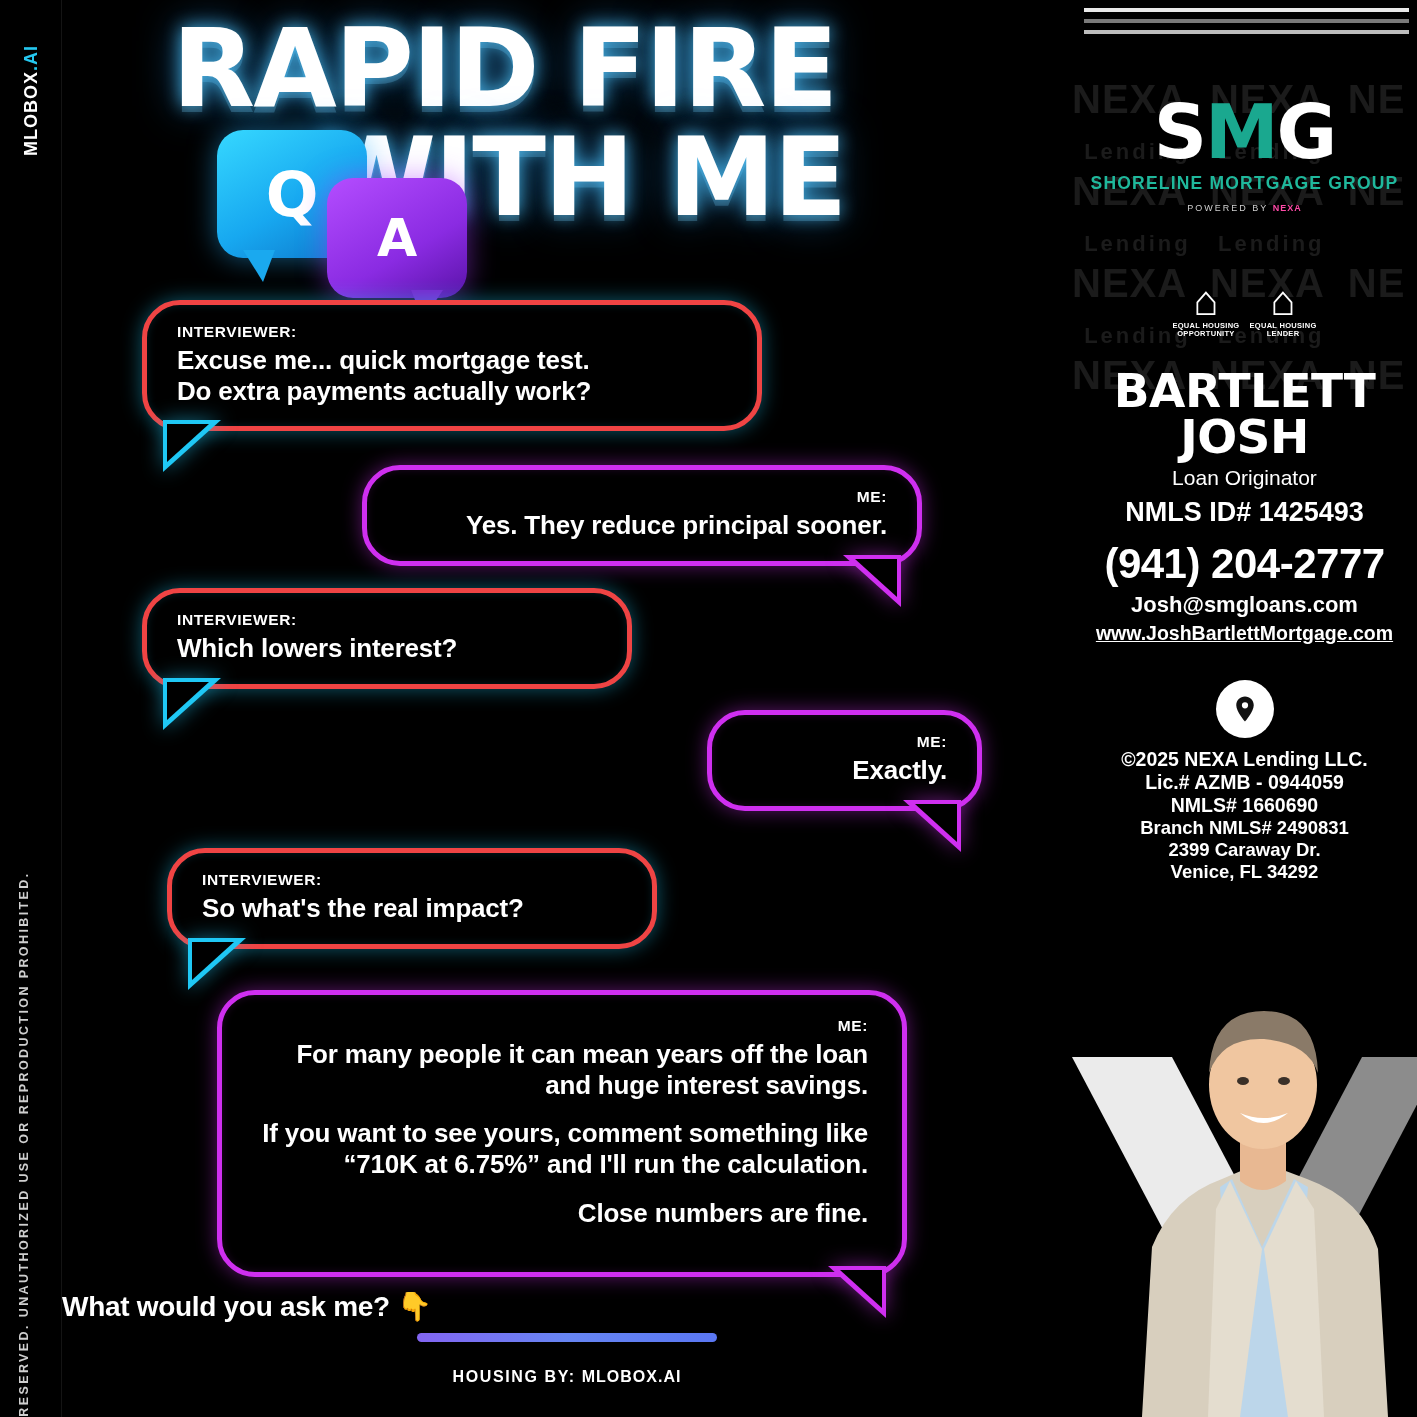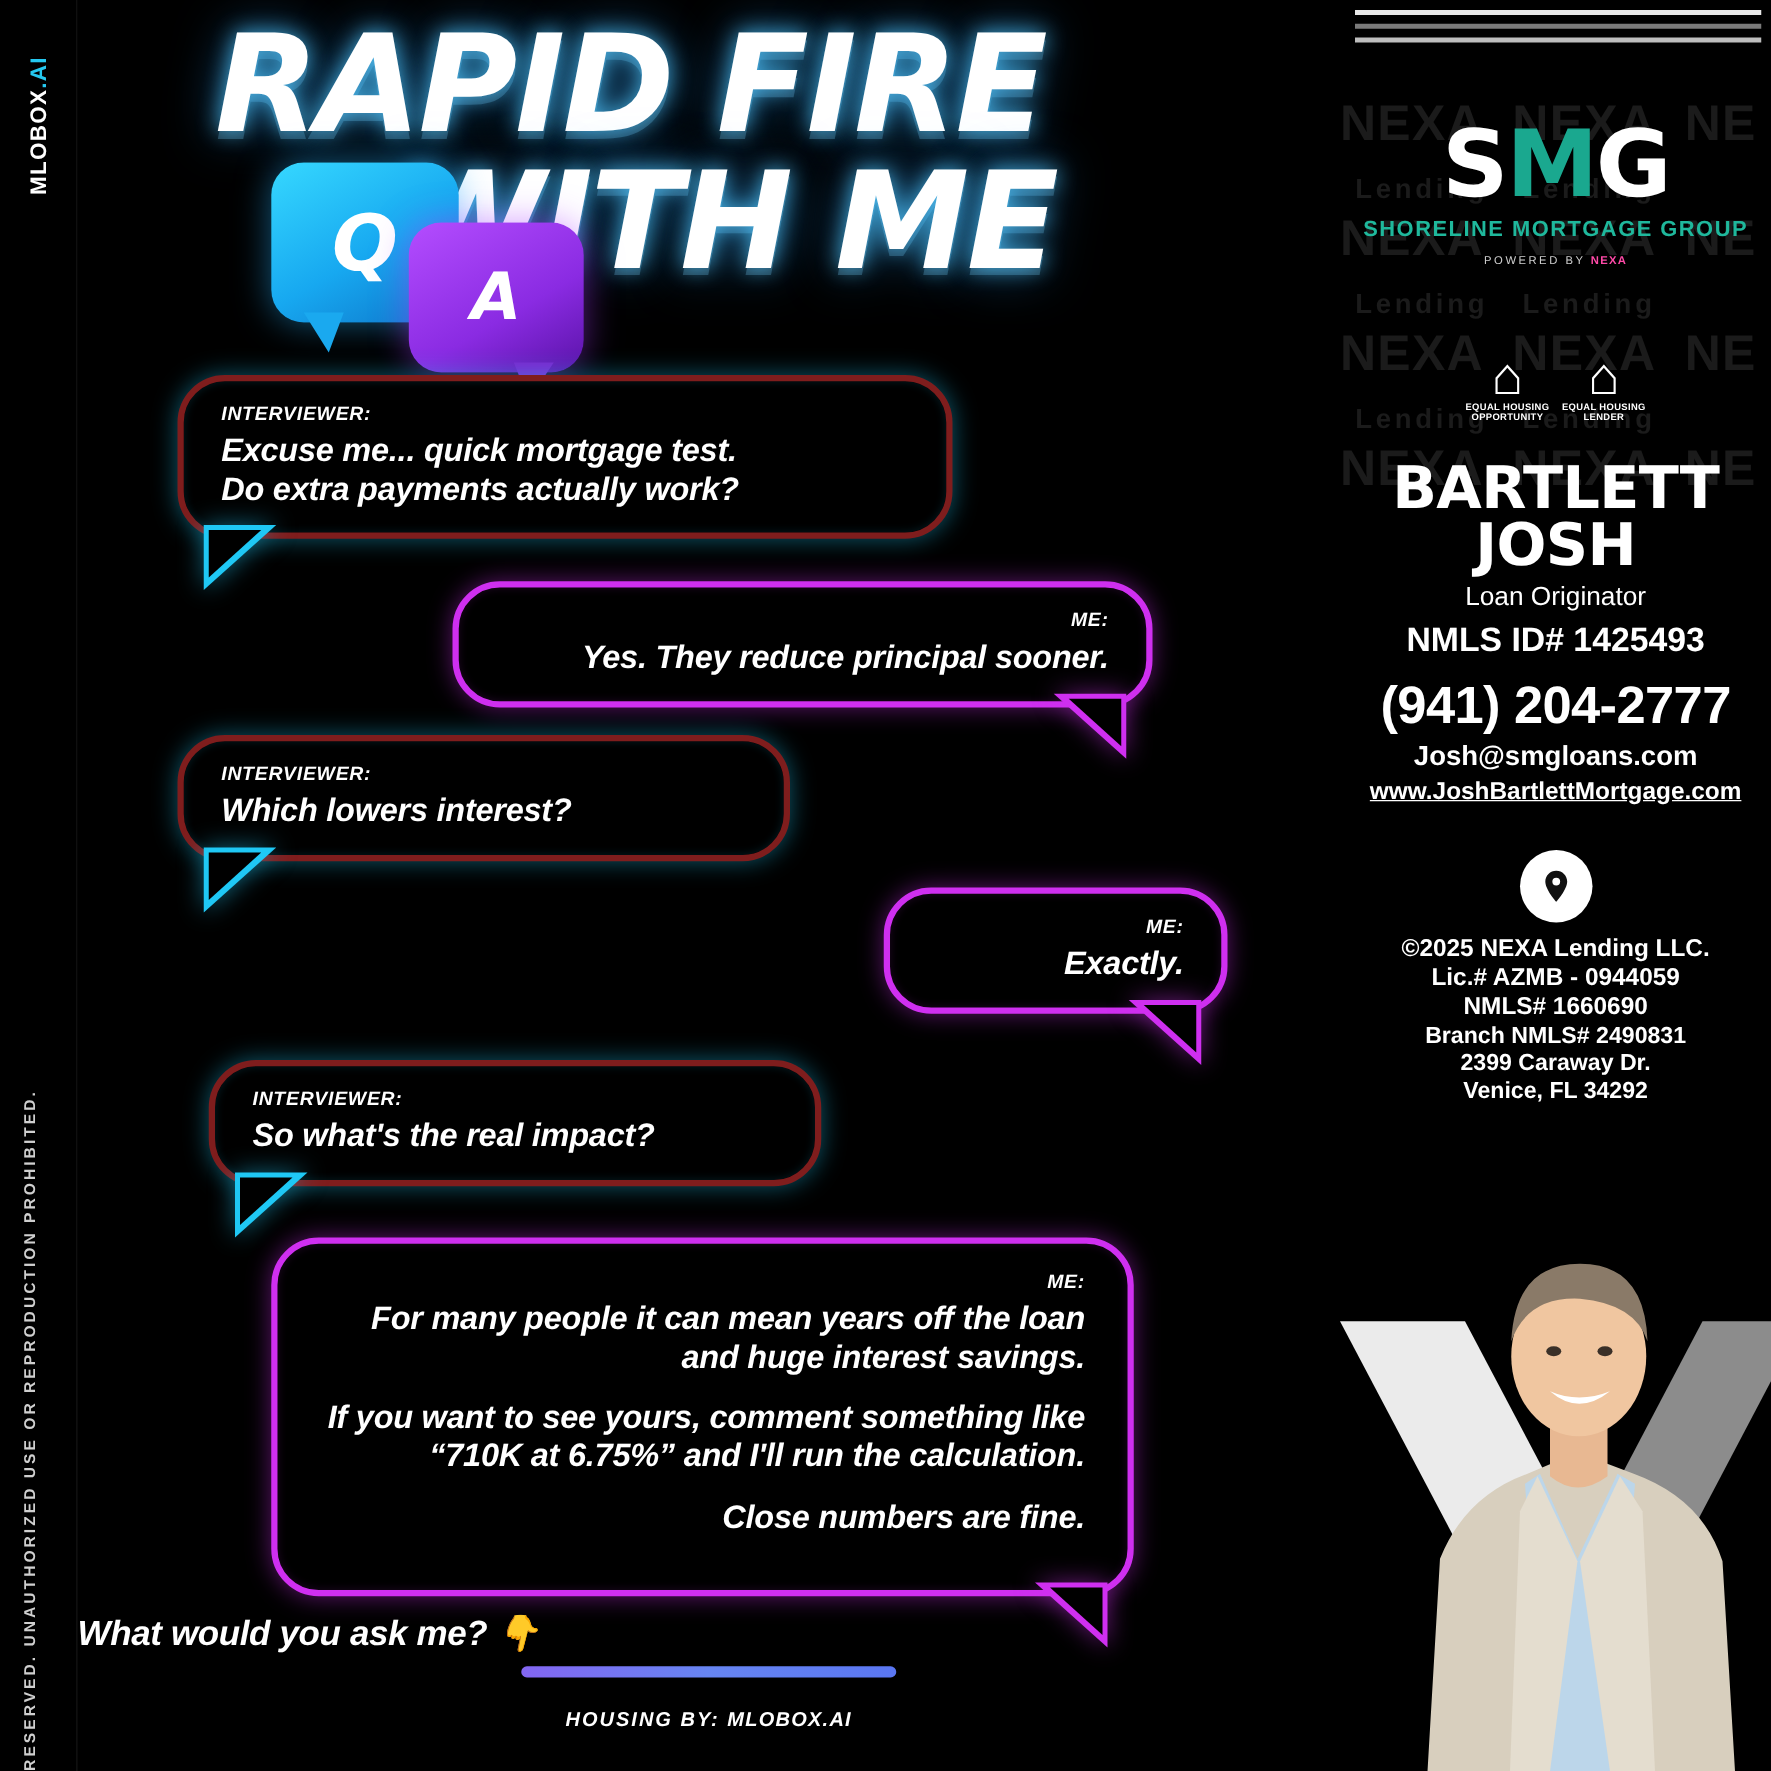--- a/index.html
+++ b/index.html
@@ -47,21 +47,20 @@
     color: #cfcfcf;
     font-weight: 700;
   }
 
   
   .main {
     position: absolute;
     left: 62px; top: 0;
     width: 1010px; height: 1048px;
     background: #000;
-    font-style: italic;
   }
 
   
   .title-wrap {
     position: absolute;
     left: 110px; top: 18px;
     width: 900px;
   }
   .title-line {
     font-weight: 800;
@@ -135,21 +134,21 @@
     margin-bottom: 4px;
   }
   .bubble .msg {
     font-size: 26px;
     font-weight: 800;
     color: #ffffff;
     line-height: 1.18;
     letter-spacing: -0.2px;
   }
   .bubble.cyan {
-    border: 5px solid #7f1d1d;
+    border: 5px solid #ef4444;
     box-shadow: 0 0 20px rgba(31,200,245,0.45), inset 0 0 8px rgba(31,200,245,0.15);
   }
   .bubble.magenta {
     border: 5px solid #cf2ff0;
     box-shadow: 0 0 20px rgba(207,47,240,0.45), inset 0 0 8px rgba(207,47,240,0.15);
     text-align: right;
   }
   .bubble.cyan .tail {
     position: absolute;
     left: 16px; bottom: -46px;

